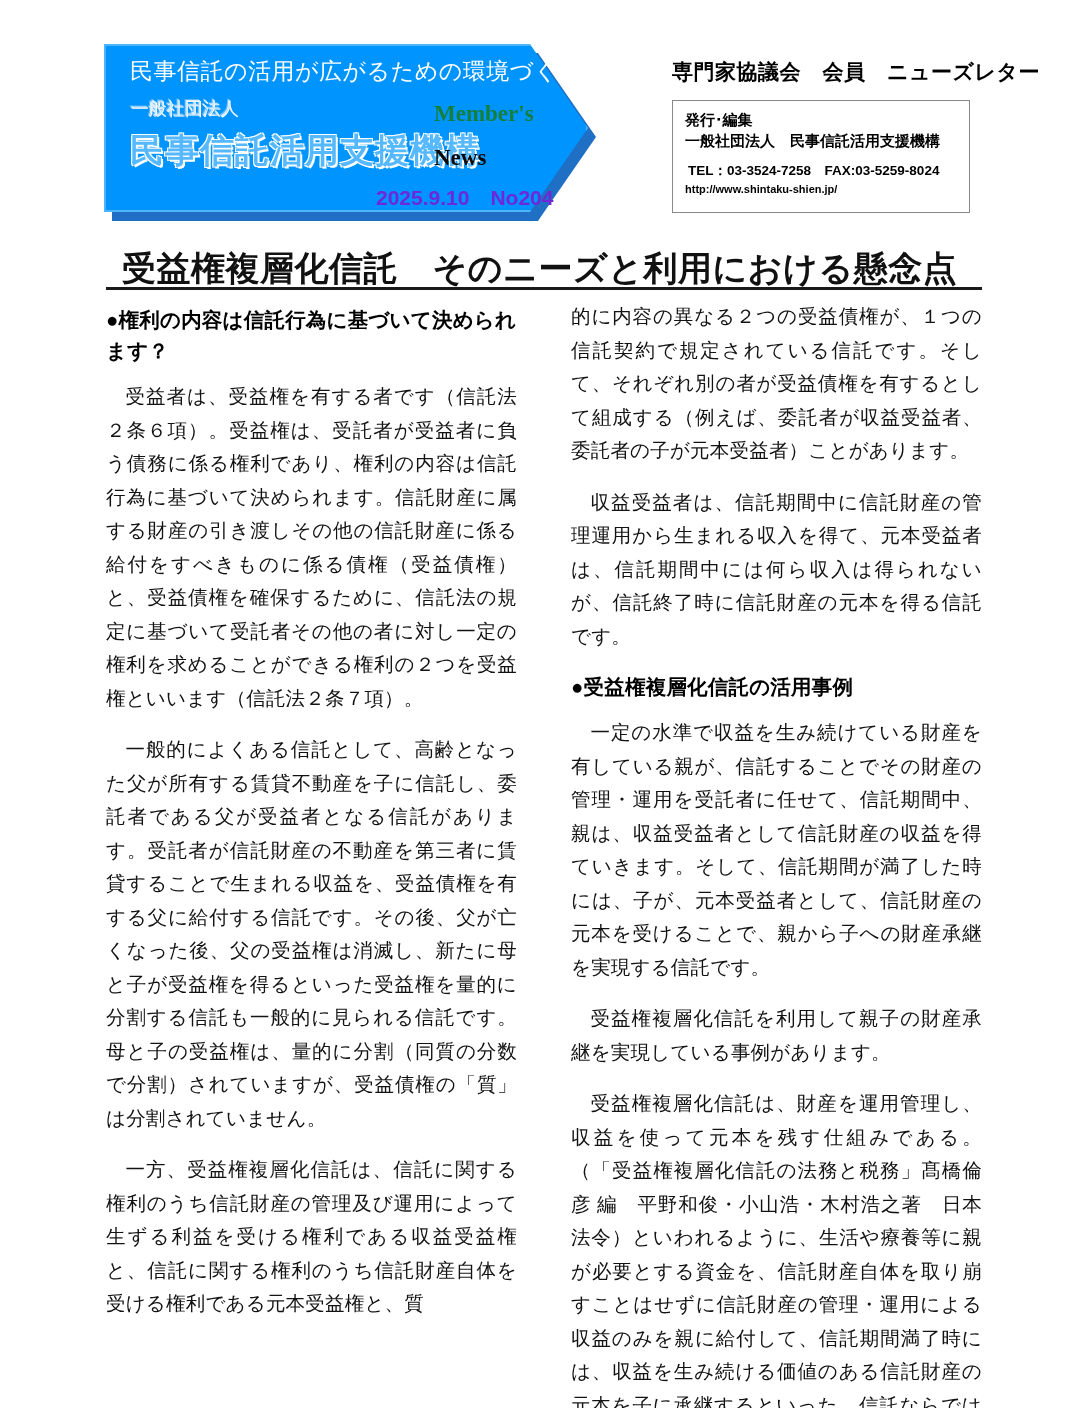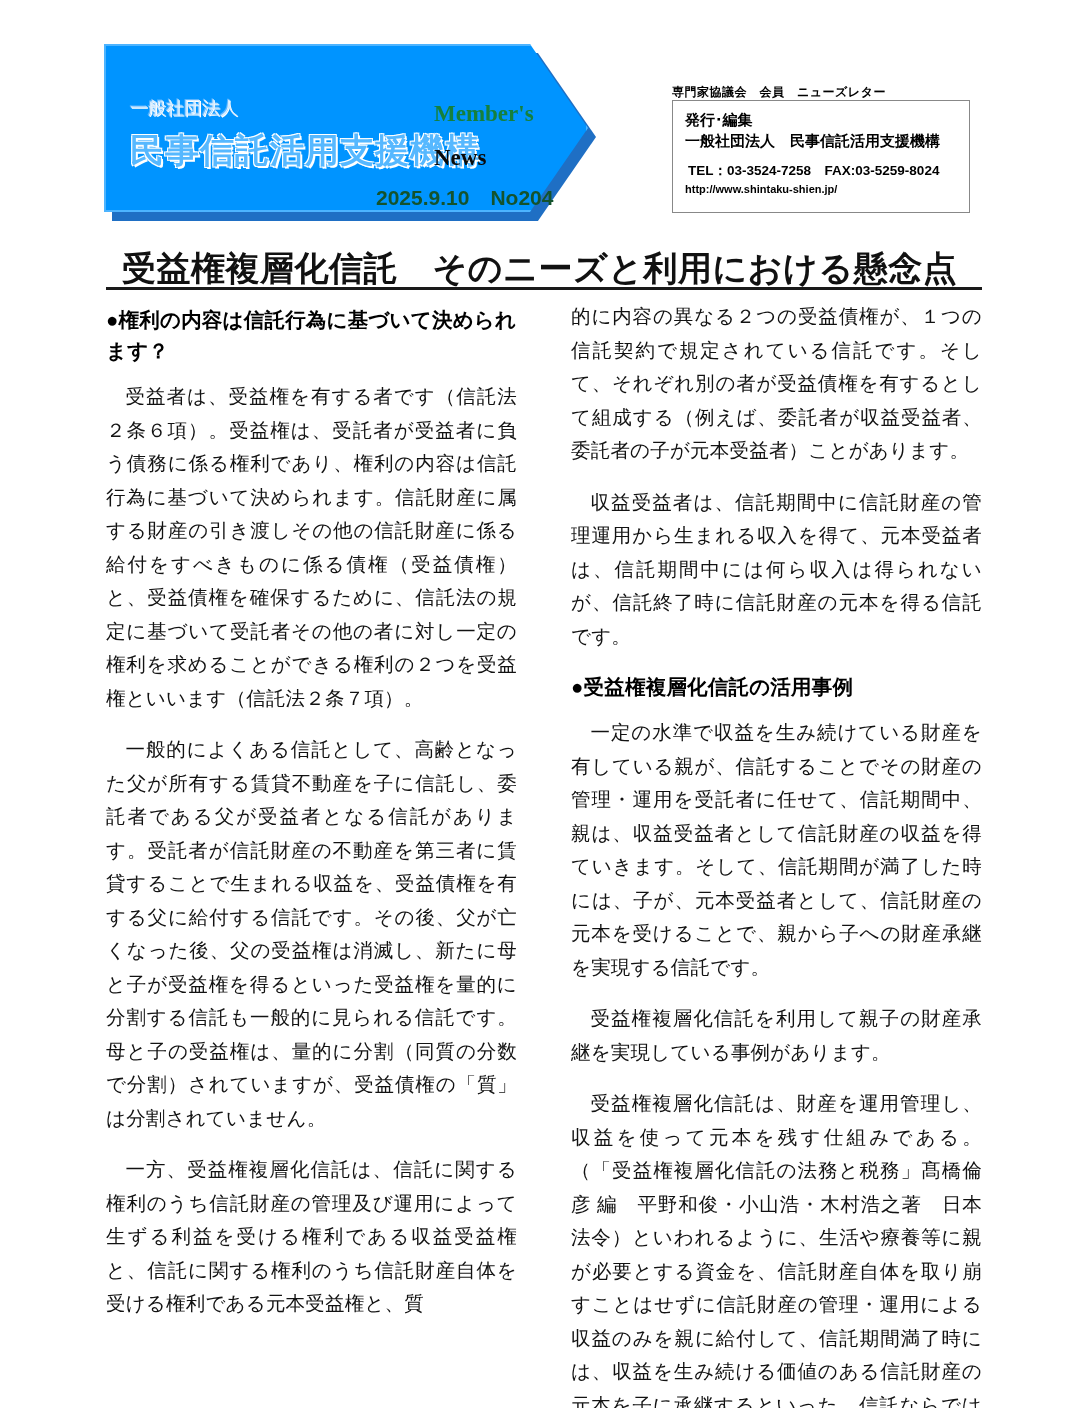--- a/index.html
+++ b/index.html
@@ -118,35 +118,34 @@
     color: #0a0a0a;
     white-space: nowrap;
   }
   .banner-date {
     position: absolute;
     left: 272px;
     top: 140px;
     font-family: "Liberation Sans", "DejaVu Sans", sans-serif;
     font-size: 21px;
     font-weight: bold;
-    color: #14532d;
+    color: #6d28d9;
     white-space: nowrap;
   }
 
   .newsletter-kicker {
     position: absolute;
     left: 672px;
     top: 58px;
     font-family: "Liberation Sans", "DejaVu Sans", sans-serif;
-    font-size: 12px;
+    font-size: 21px;
     font-weight: bold;
     color: #000000;
     white-space: nowrap;
     letter-spacing: 0.5px;
-    margin-top: 26px;
   }
 
   .contact-box {
     position: absolute;
     left: 672px;
     top: 100px;
     width: 298px;
     height: 113px;
     border: 1px solid #888888;
     box-sizing: border-box;
@@ -226,20 +225,21 @@
 <body>
 
 <div class="page">
 
   <div class="masthead">
 
     <div class="banner-wrap">
       <div class="banner-shadow"></div>
       <div class="banner"></div>
 
+      <div class="banner-line1">民事信託の活用が広がるための環境づくり</div>
 
       <div class="banner-line2">一般社団法人</div>
 
       <div class="banner-org">民事信託活用支援機構</div>
 
       <div class="banner-members">Member's</div>
 
       <div class="banner-news">News</div>
 
       <div class="banner-date">2025.9.10　No204</div>

